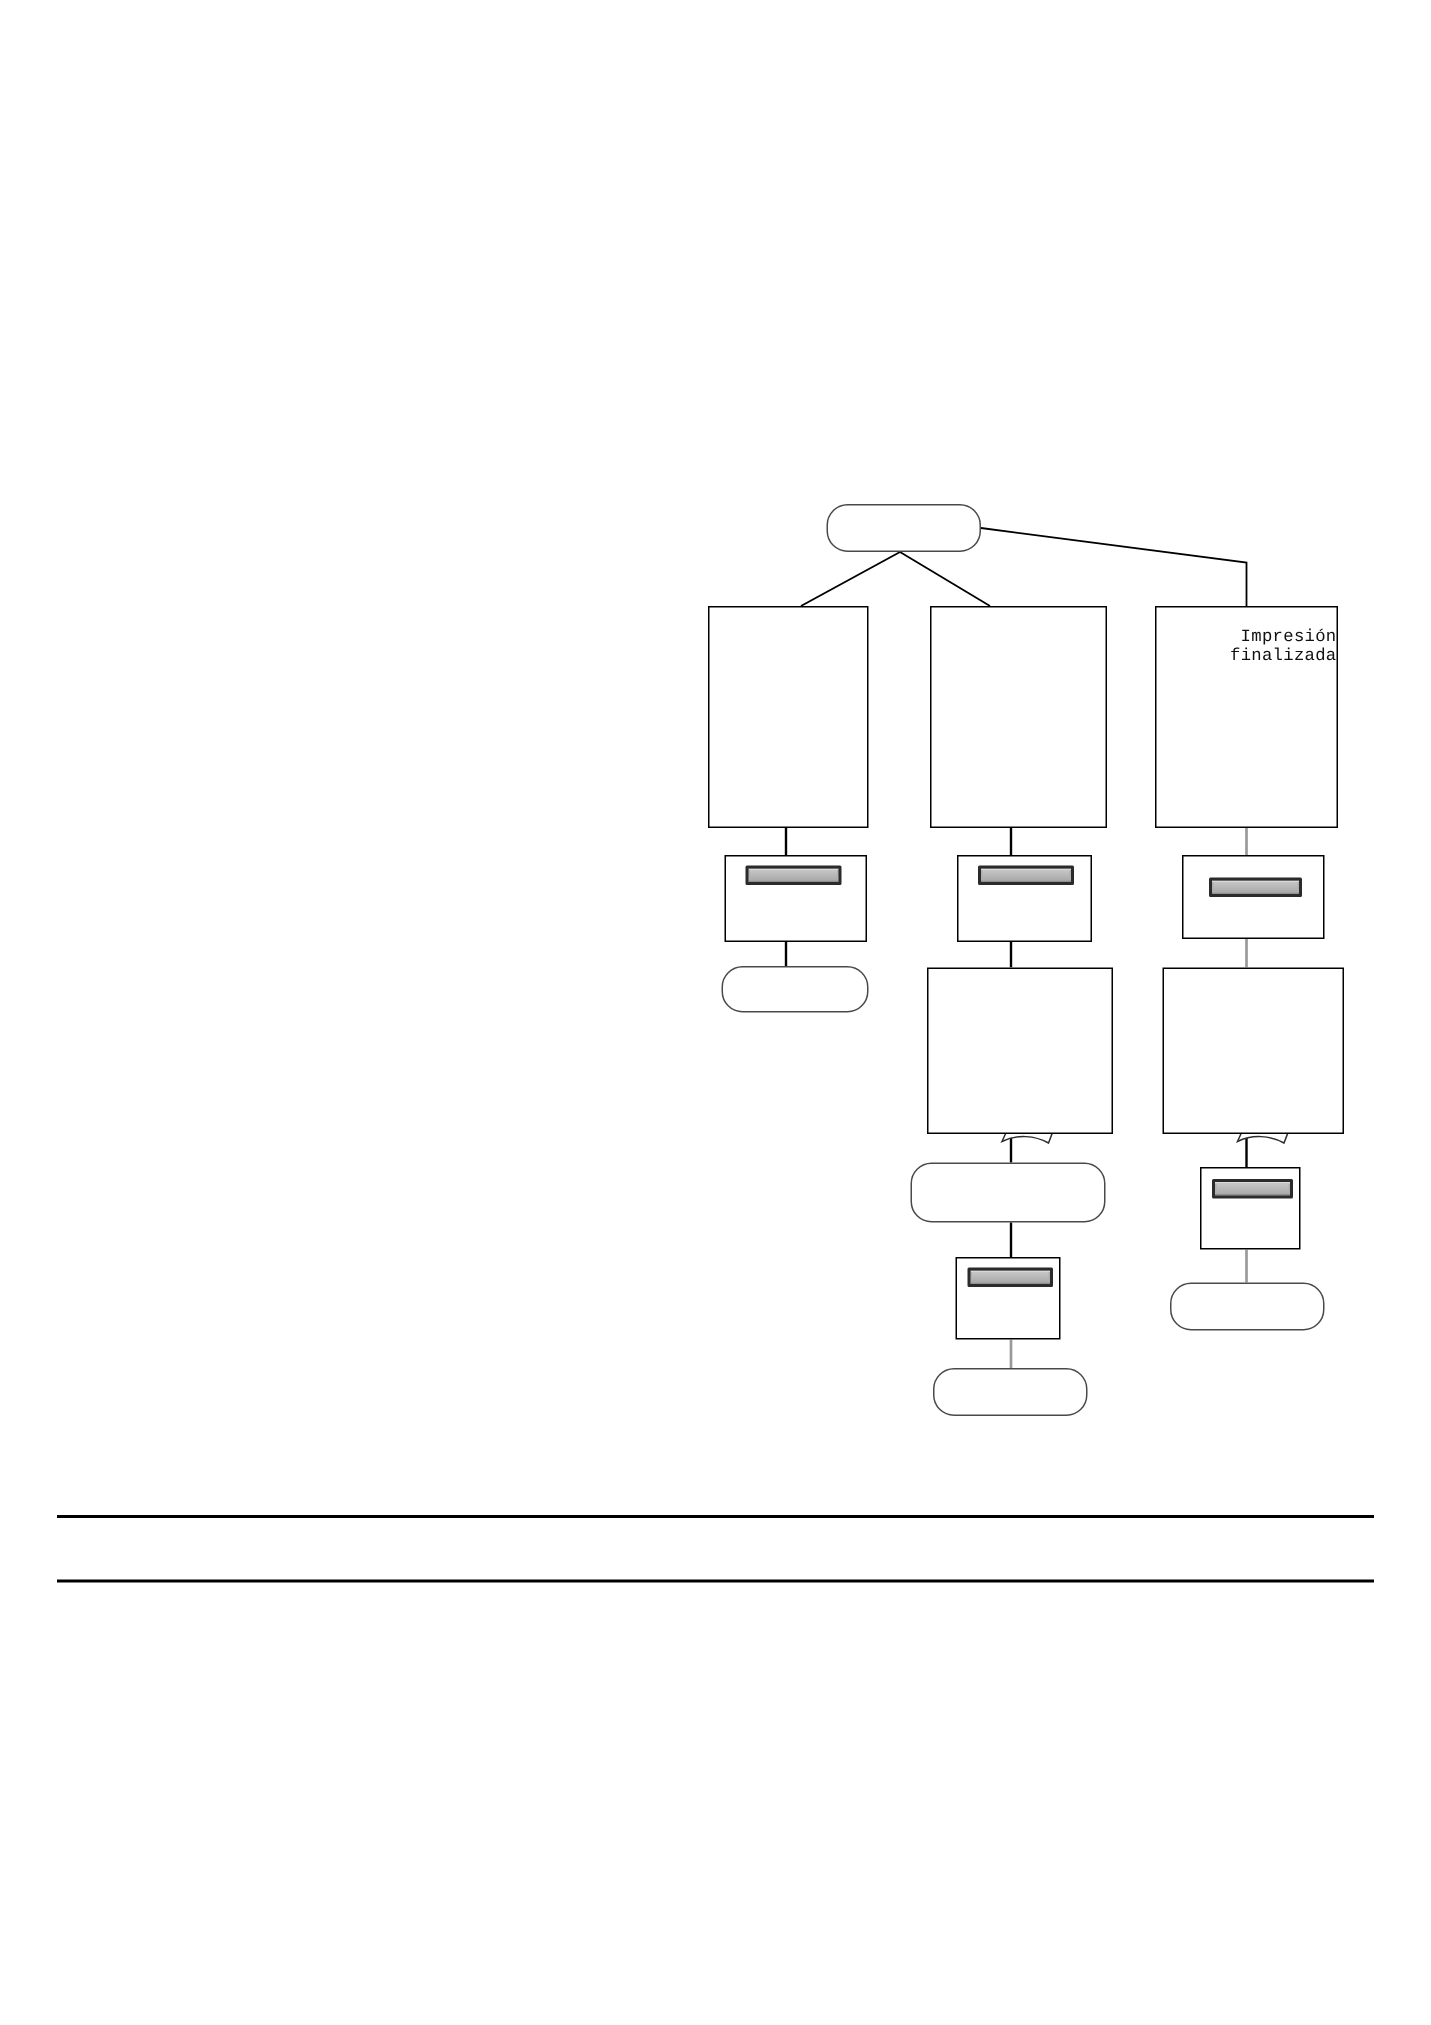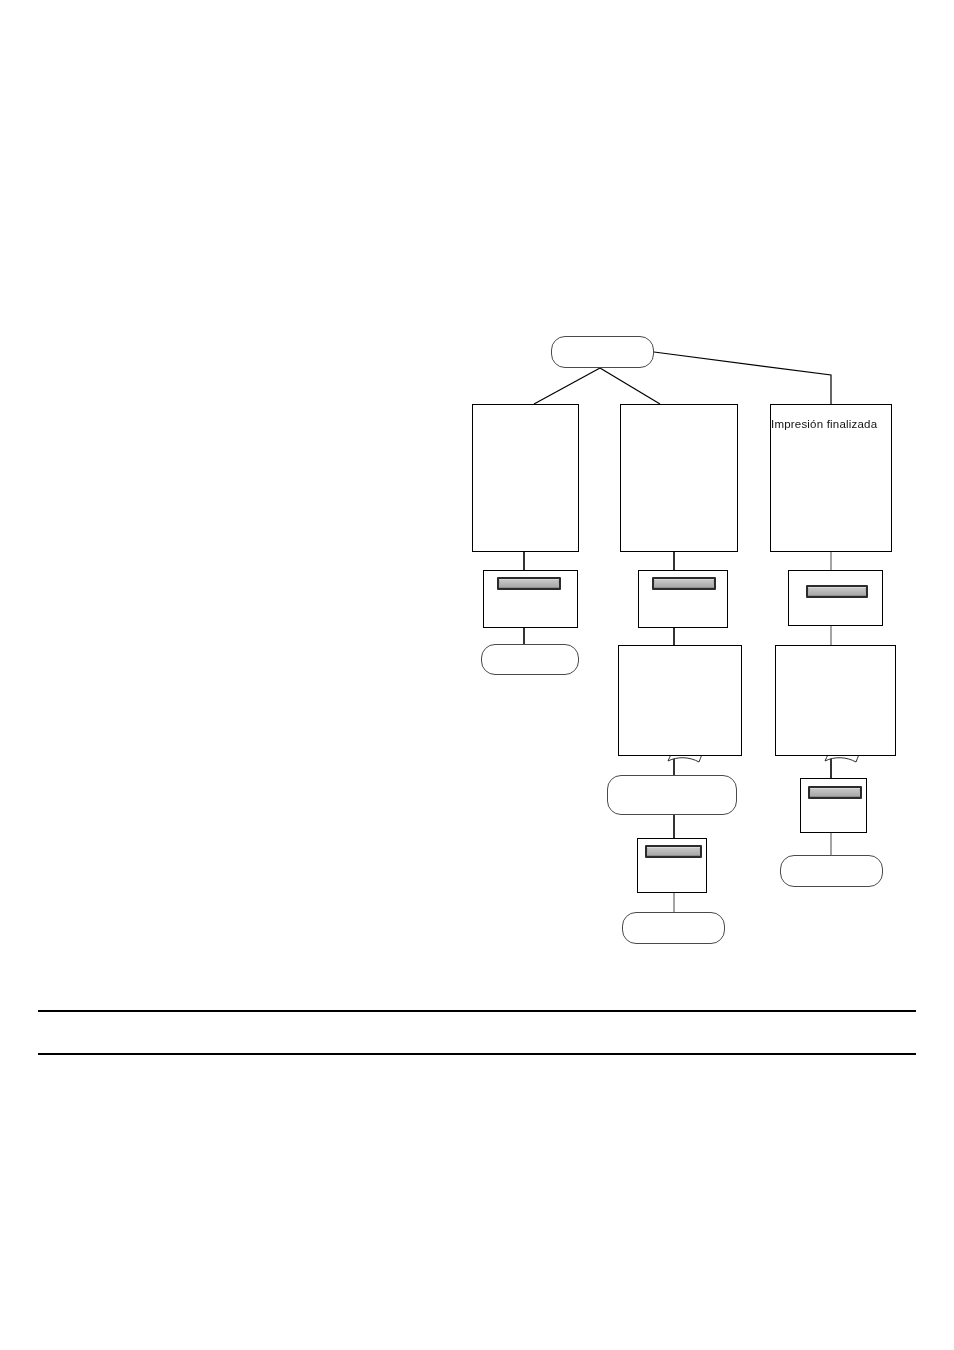--- a/index.html
+++ b/index.html
@@ -36,25 +36,25 @@
     position: absolute;
     box-sizing: border-box;
     border: 1.3px solid #4a4a4a;
     border-radius: 14px;
     background: #ffffff;
   }
   .node-label {
     position: absolute;
     left: 0;
     right: 0;
-    text-align: left;
+    text-align: right;
     font-size: 11.5px;
     color: #111111;
     letter-spacing: 0.2px;
-    font-family: Liberation Sans, sans-serif;
+    font-family: Liberation Mono, monospace;
   }
   
   .key-btn {
     position: absolute;
     box-sizing: border-box;
     background: #b0b0b0;
     border: 2.2px solid #2b2b2b;
     border-radius: 1px;
     box-shadow: inset 0 1px 0 #d9d9d9, inset 0 -1px 0 #8f8f8f;
   }

